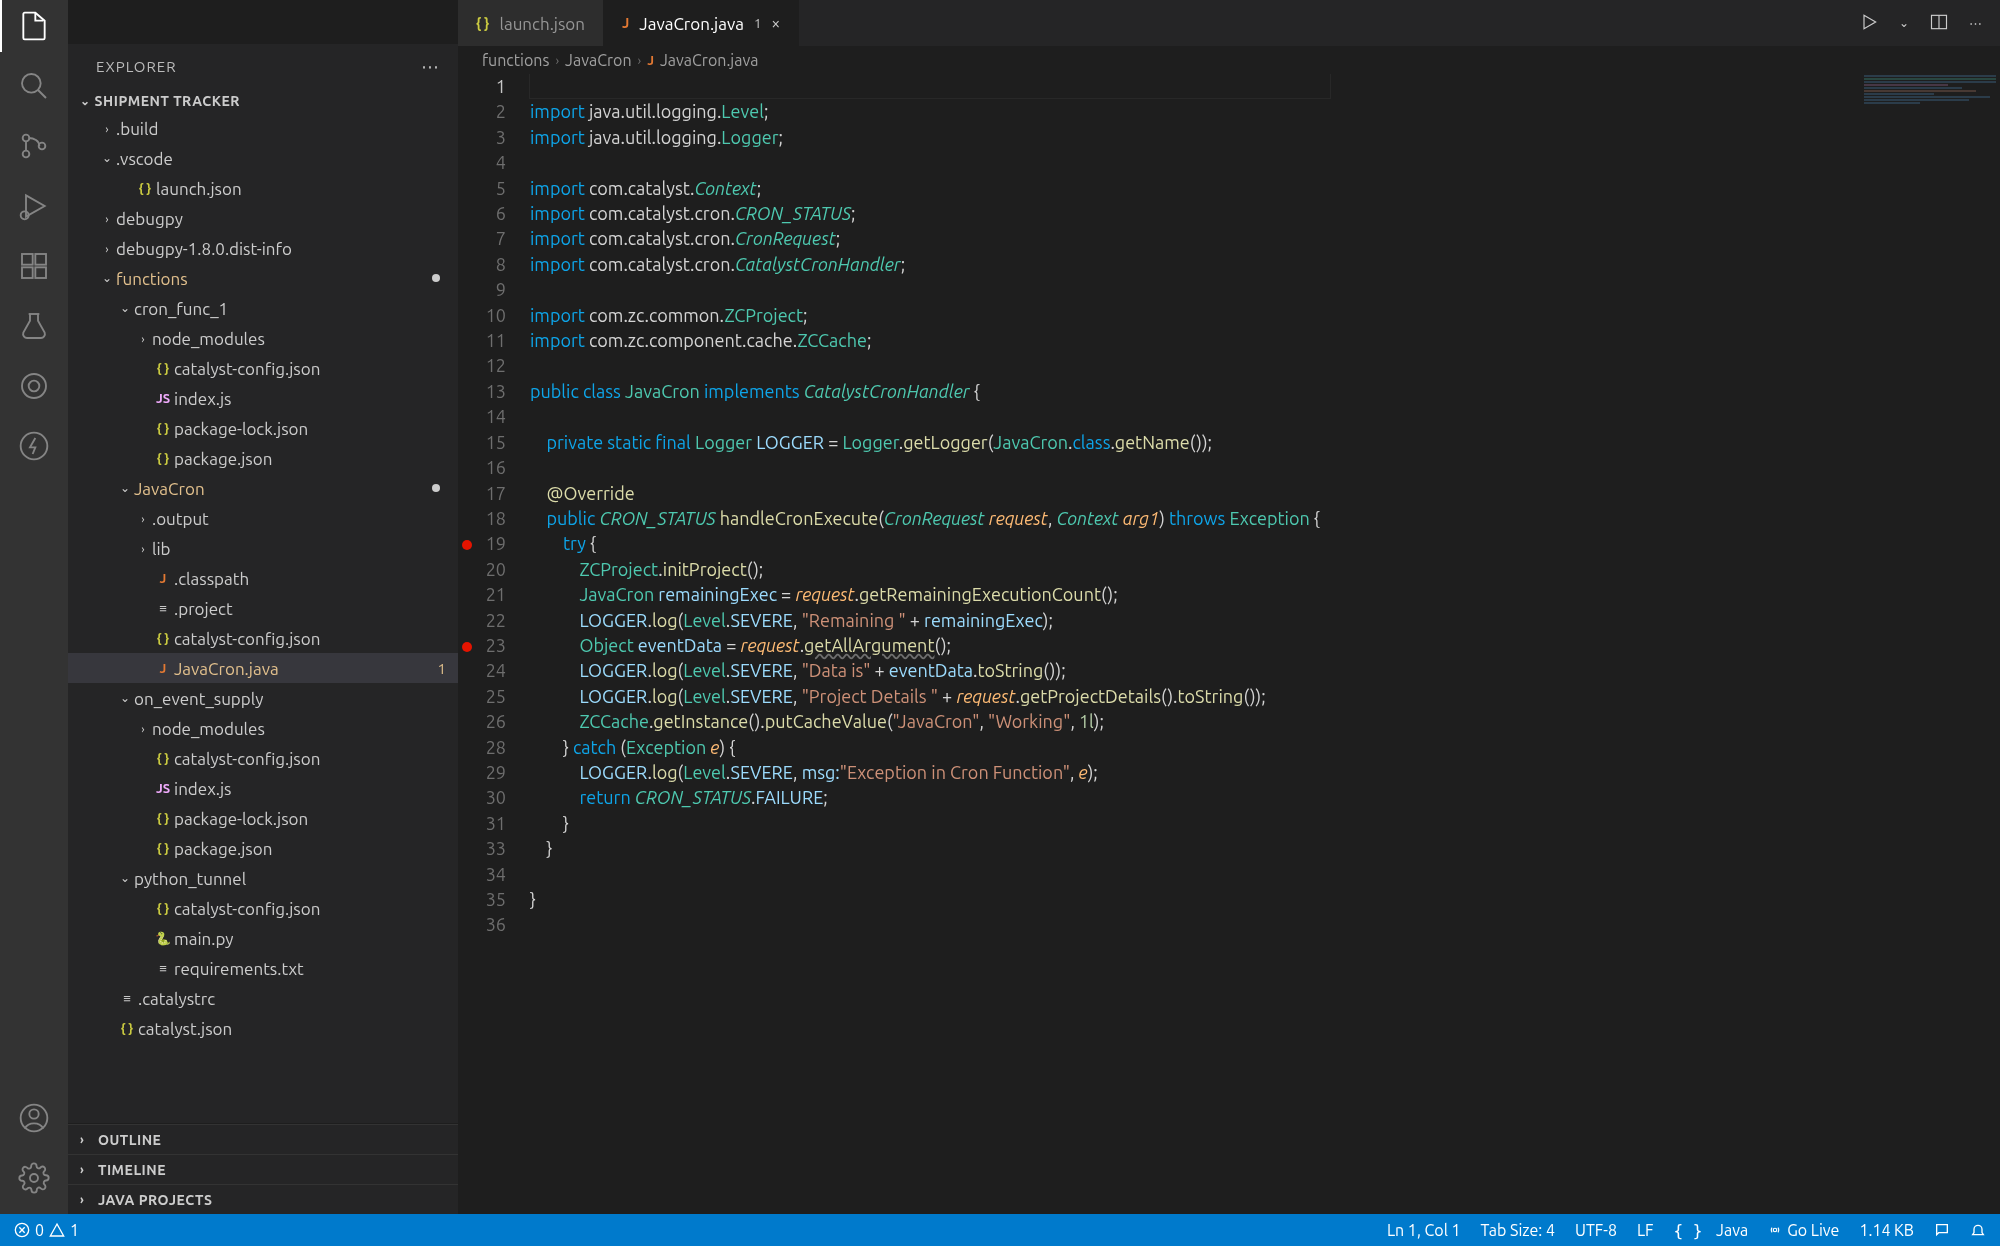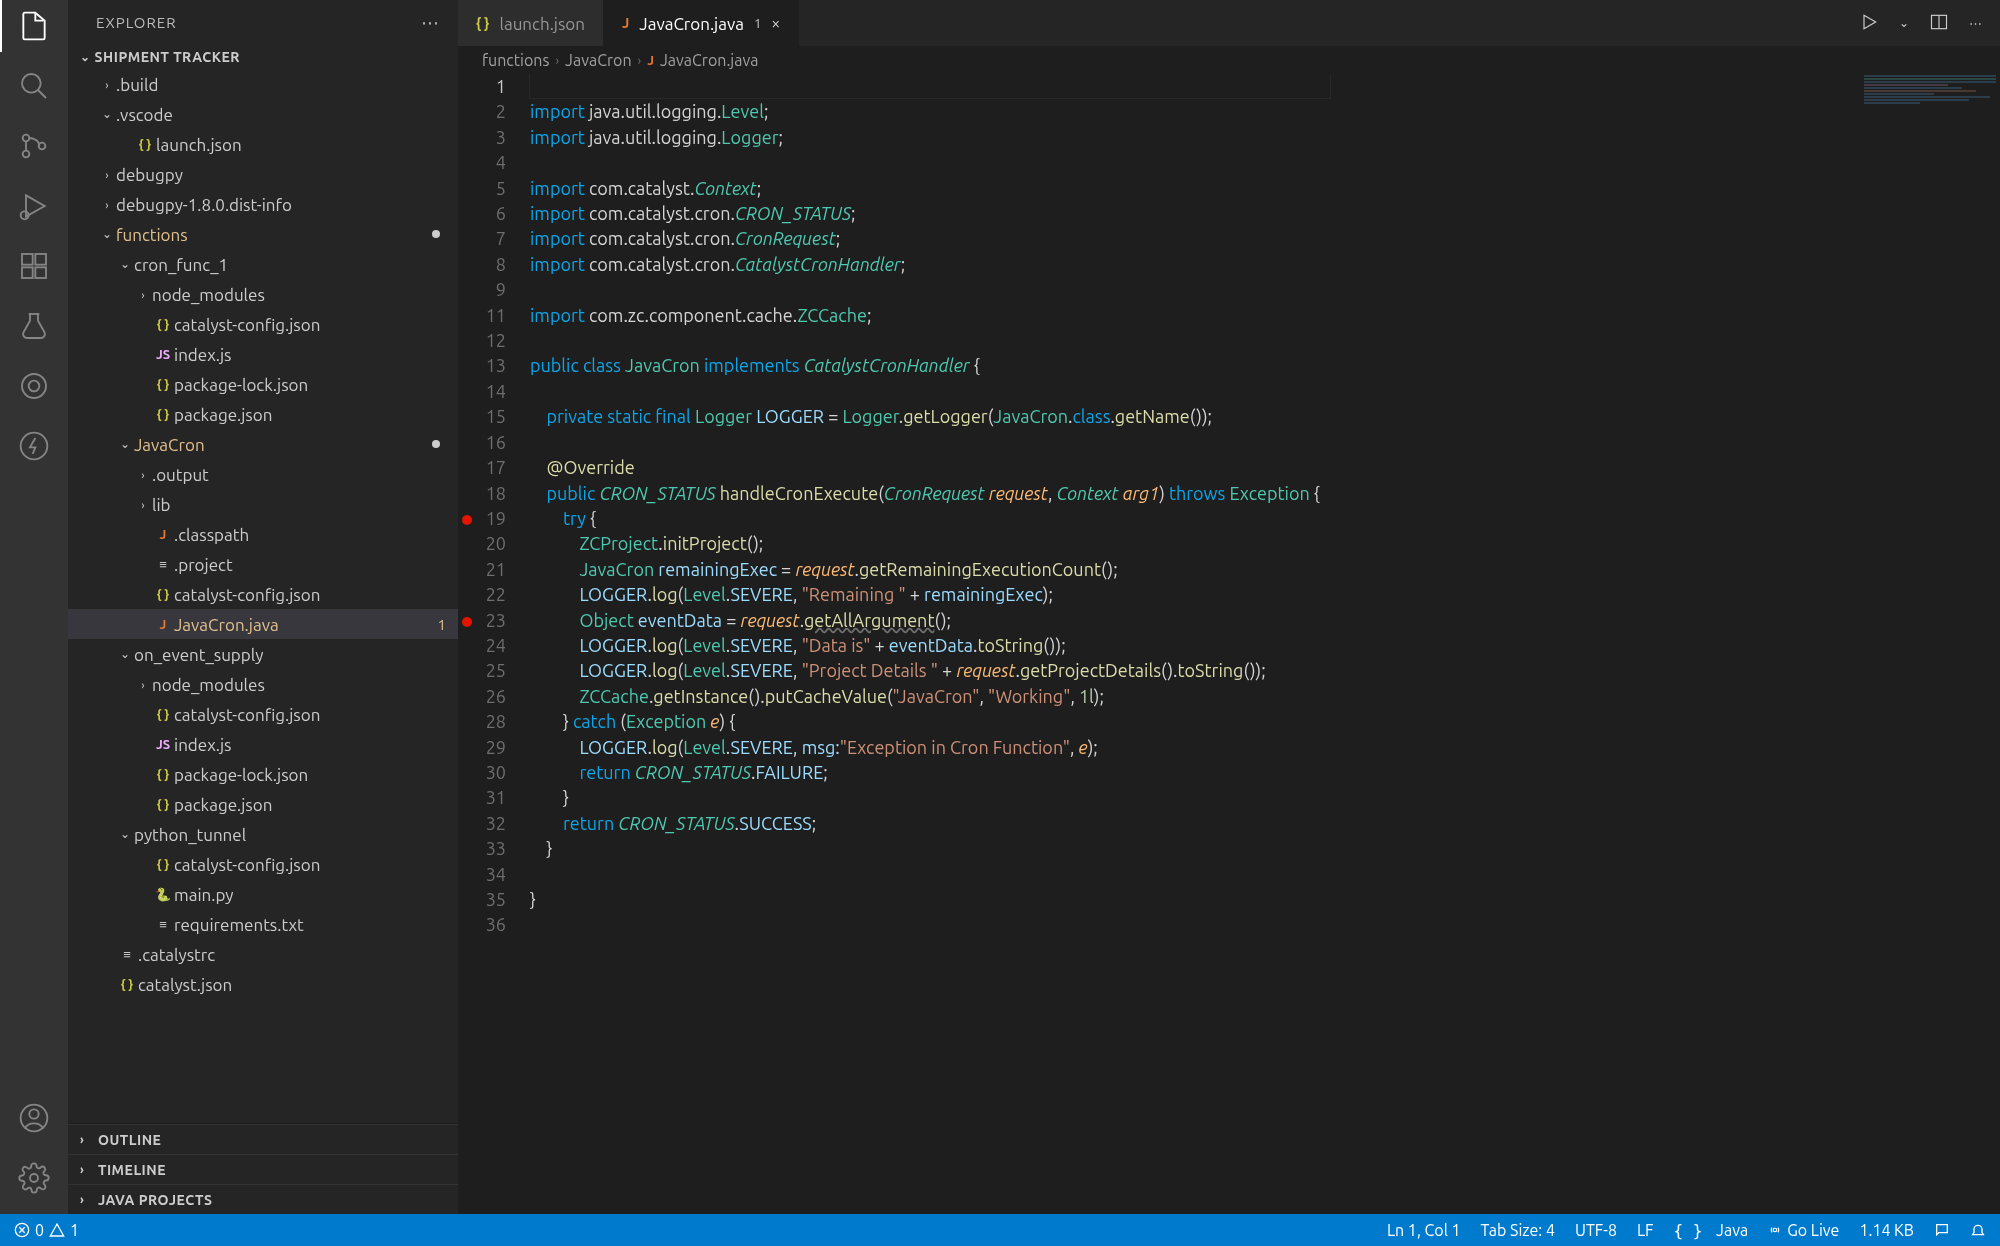--- a/index.html
+++ b/index.html
@@ -5,21 +5,21 @@
 * { margin: 0; padding: 0; box-sizing: border-box; font-family: -apple-system, "Segoe UI", Ubuntu, sans-serif; }
 body { background: #1e1e1e; color: #cccccc; font-size: 13px; width: 2000px; height: 1246px; overflow: hidden; display: flex; flex-direction: column; }
 .main-area { flex: 1; display: flex; overflow: hidden; }
 .activity-bar { width: 68px; background: #333333; display: flex; flex-direction: column; align-items: center; padding-top: 10px; justify-content: space-between; }
 .activity-top, .activity-bottom { display: flex; flex-direction: column; align-items: center; gap: 28px; }
 .activity-bottom { padding-bottom: 20px; }
 .activity-icon { width: 32px; height: 32px; display: flex; align-items: center; justify-content: center; color: #858585; cursor: pointer; }
 .activity-icon.active { color: #ffffff; position: relative; }
 .activity-icon.active::before { content: ""; position: absolute; left: -18px; top: -10px; bottom: -10px; width: 2px; background: #ffffff; }
 .activity-icon svg { width: 32px; height: 32px; }
-.sidebar { width: 390px; background: #252526; display: flex; flex-direction: column; overflow: hidden; }
+.sidebar { width: 390px; background: #252526; display: flex; flex-direction: column; overflow: hidden; margin-top: 44px; }
 .sidebar-header { display: flex; justify-content: space-between; align-items: center; padding: 12px 18px 12px 28px; color: #bbbbbb; font-size: 15px; letter-spacing: 1px; }
 .sidebar-header .dots { color: #bbbbbb; font-size: 18px; }
 .section-title { padding: 4px 10px 4px 12px; font-size: 14px; font-weight: bold; color: #cccccc; display: flex; align-items: center; gap: 4px; letter-spacing: 0.5px; }
 .section-title .chev { font-size: 12px; color: #cccccc; }
 .tree { flex: 1; overflow: auto; }
 .tree-item { display: flex; align-items: center; height: 30px; padding-left: 12px; cursor: pointer; white-space: nowrap; }
 .tree-item.selected { background: #37373d; }
 .tree-item .chev { width: 18px; font-size: 12px; text-align: center; color: #cccccc; }
 .tree-item .icon { width: 22px; text-align: center; font-size: 13px; }
 .tree-item .label { flex: 1; font-size: 17px; }
@@ -387,20 +387,25 @@
             <div class="gutter">8</div>
             <div class="code"><span class="kw">import</span> com.catalyst.cron.<span class="cls">CatalystCronHandler</span>;</div>
           </div>
           <div class="line-row">
             <div class="gutter-extra" style="text-align:center"></div>
             <div class="gutter">9</div>
             <div class="code"></div>
           </div>
           <div class="line-row">
             <div class="gutter-extra" style="text-align:center"></div>
+            <div class="gutter">10</div>
+            <div class="code"><span class="kw">import</span> com.zc.common.<span class="type">ZCProject</span>;</div>
+          </div>
+          <div class="line-row">
+            <div class="gutter-extra" style="text-align:center"></div>
             <div class="gutter">11</div>
             <div class="code"><span class="kw">import</span> com.zc.component.cache.<span class="type">ZCCache</span>;</div>
           </div>
           <div class="line-row">
             <div class="gutter-extra" style="text-align:center"></div>
             <div class="gutter">12</div>
             <div class="code"></div>
           </div>
           <div class="line-row">
             <div class="gutter-extra" style="text-align:center"></div>
@@ -484,25 +489,20 @@
           </div>
           <div class="line-row">
             <div class="gutter-extra" style="text-align:center"></div>
             <div class="gutter">30</div>
             <div class="code">            <span class="kw">return</span> <span class="cls">CRON_STATUS</span>.<span class="var">FAILURE</span>;</div>
           </div>
           <div class="line-row">
             <div class="gutter-extra" style="text-align:center"></div>
             <div class="gutter">31</div>
             <div class="code">        }</div>
-          </div>
-          <div class="line-row">
-            <div class="gutter-extra" style="text-align:center"></div>
-            <div class="gutter">32</div>
-            <div class="code">        <span class="kw">return</span> <span class="cls">CRON_STATUS</span>.<span class="var">SUCCESS</span>;</div>
           </div>
           <div class="line-row">
             <div class="gutter-extra" style="text-align:center"></div>
             <div class="gutter">33</div>
             <div class="code">    }</div>
           </div>
           <div class="line-row">
             <div class="gutter-extra" style="text-align:center"></div>
             <div class="gutter">34</div>
             <div class="code"></div>

